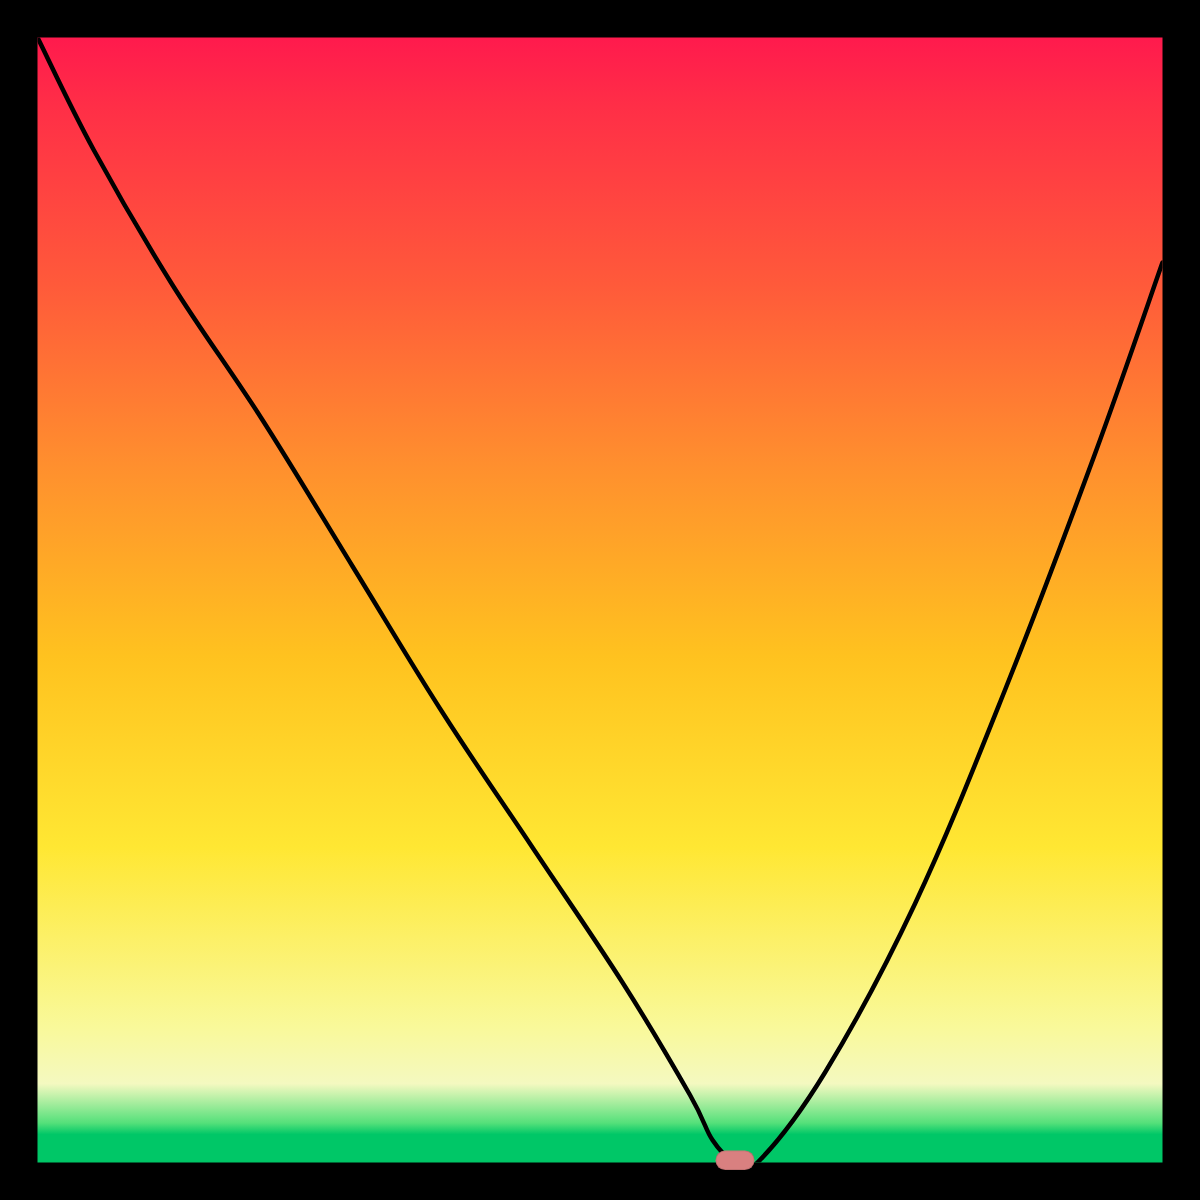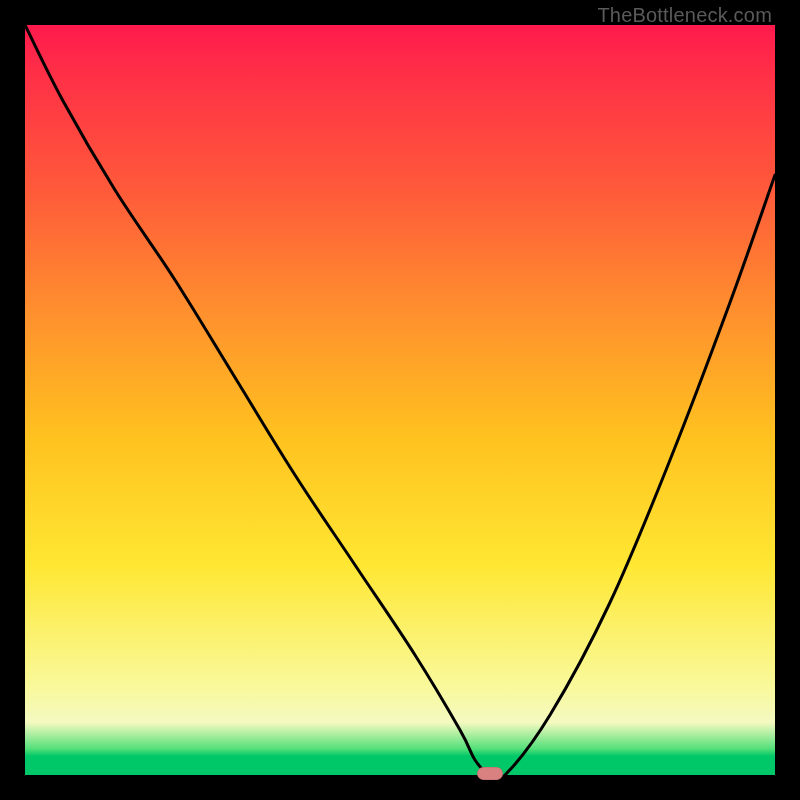--- a/index.html
+++ b/index.html
@@ -64,21 +64,20 @@
     border-radius: 7px;
     background: #d98080;
     box-shadow: 0 0 0 0.5px rgba(0,0,0,0.15) inset;
   }
 </style>
 </head>
 <body>
 
 <div class="frame">
 
-  <div class="watermark">TheBottleneck.com</div>
 
   <div class="plot-area">
 
     <svg class="curve" viewBox="0 0 750 750" preserveAspectRatio="none">
       <path id="curve-path" fill="none" stroke="#000000" stroke-width="3" stroke-linecap="round" stroke-linejoin="round" d="M 0.0 0.0 C 6.8 13.5, 21.3 45.3, 37.5 75.0 C 53.7 104.7, 69.8 132.6, 90.0 165.0 C 110.3 197.4, 128.4 221.3, 150.0 255.0 C 171.6 288.8, 188.4 317.4, 210.0 352.5 C 231.6 387.6, 248.4 416.3, 270.0 450.0 C 291.6 483.8, 308.4 507.6, 330.0 540.0 C 351.6 572.4, 371.1 600.3, 390.0 630.0 C 408.9 659.7, 424.2 686.1, 435.0 705.0 C 445.8 723.9, 444.6 726.9, 450.0 735.0 C 455.4 743.1, 459.6 747.3, 465.0 750.0 C 470.4 752.7, 469.2 760.8, 480.0 750.0 C 490.8 739.2, 506.1 721.0, 525.0 690.0 C 543.9 659.0, 563.4 623.4, 585.0 577.5 C 606.6 531.6, 623.4 489.0, 645.0 435.0 C 666.6 381.0, 686.1 328.8, 705.0 277.5 C 723.9 226.2, 741.9 172.9, 750.0 150.0"></path>
     </svg>
 
     <div id="marker" class="marker" style="left: 452px; top: 742px; background: rgb(217, 128, 128);"></div>
   </div>
 </div>

